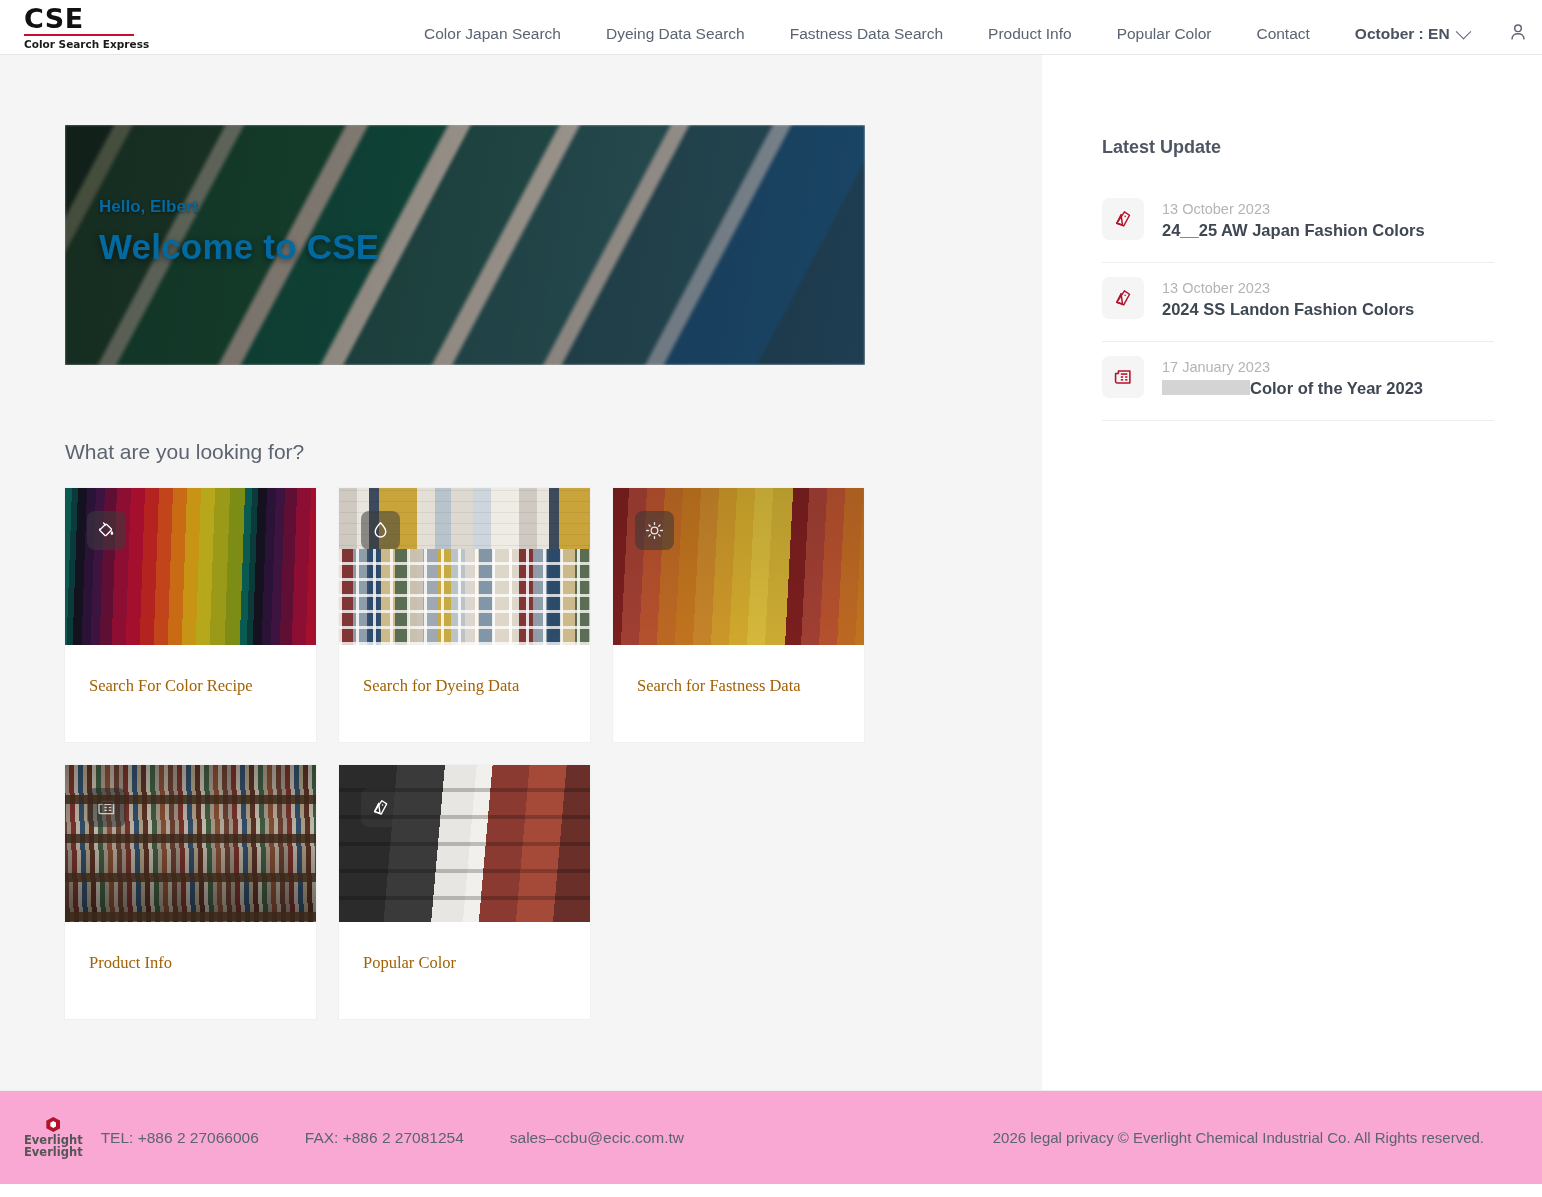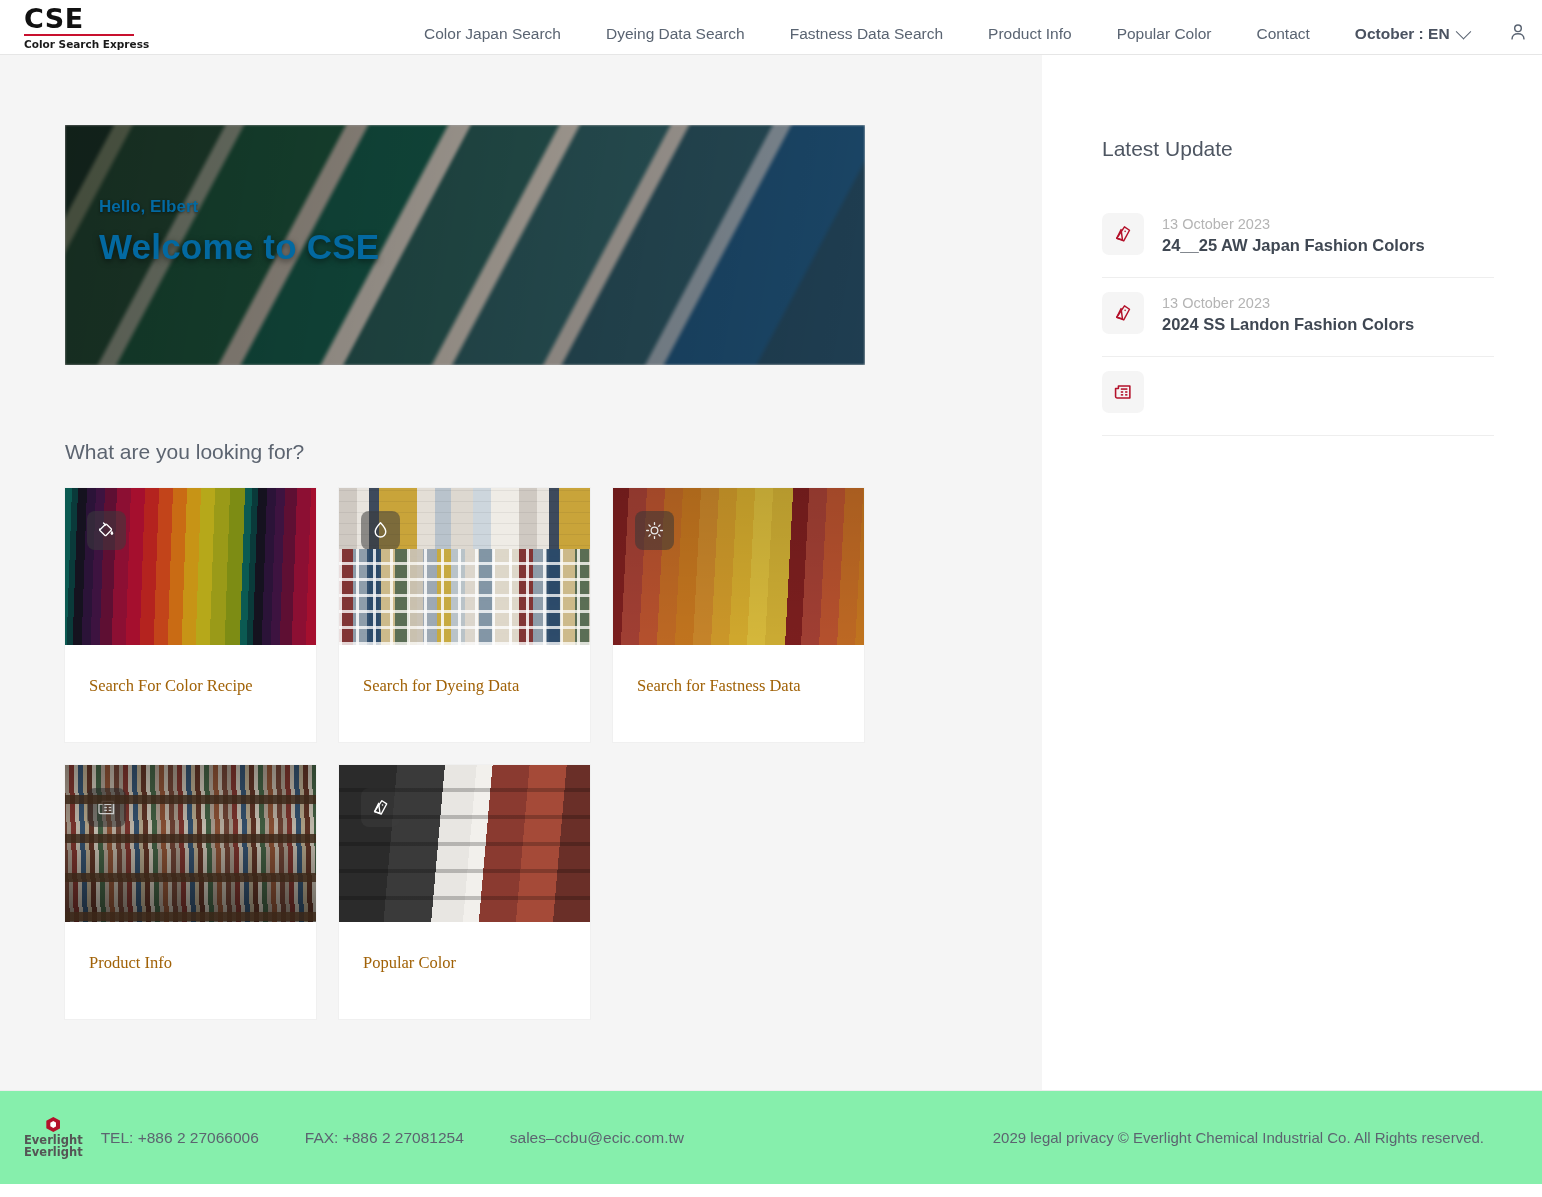--- a/index.html
+++ b/index.html
@@ -303,24 +303,24 @@
     filter: blur(0.5px);
   }
   .img-popular::after {
     content:"";
     position:absolute; inset:0;
     background: repeating-linear-gradient(180deg, transparent 0px, transparent 23px, rgba(0,0,0,.22) 23px, rgba(0,0,0,.22) 27px);
   }
 
   
   .side-title {
-    font-size: 21px;
+    font-size: 18px;
     color: #4e5662;
-    font-weight: normal;
-    margin-bottom: 38px;
+    font-weight: bold;
+    margin-bottom: 26px;
   }
   .upd-item {
     display: flex;
     align-items: center;
     gap: 18px;
     padding: 14px 0 22px 0;
     border-bottom: 1px solid #eeeeee;
     cursor: pointer;
   }
   .upd-icon {
@@ -349,21 +349,21 @@
     display: inline-block;
     width: 88px;
     height: 15px;
     background: #d4d4d4;
     vertical-align: -1px;
   }
 
   
   .footer {
     height: 94px;
-    background: #86efac;
+    background: #f9a8d4;
     border-top: 1px solid #ededed;
     display: flex;
     align-items: center;
     padding: 0 24px 0 24px;
     position: relative;
   }
   .ev-logo {
     display: flex;
     flex-direction: column;
     align-items: center;
@@ -569,31 +569,35 @@
       <div class="upd-icon">
         <svg viewBox="0 0 24 24" fill="none" stroke="#b4122b" stroke-width="1.7" stroke-linejoin="round">
           <path d="M7 5.5h12.5v13H5.4a1.5 1.5 0 0 1-1.5-1.5V8.2H7z"></path>
           <path d="M9.6 8.8h7.2"></path>
           <path d="M9.6 12h2.6"></path>
             <path d="M14.3 12h2.5"></path>
           <path d="M9.6 15.1h2.6"></path>
             <path d="M14.3 15.1h2.5"></path>
         </svg>
       </div>
+      <div class="upd-body">
+        <div class="upd-date">17 January 2023</div>
+        <div class="upd-title"><span class="redact"></span><span>Color of the Year 2023</span></div>
+      </div>
     </div>
   </div>
 </div>
 
 <div class="footer">
   <div class="ev-logo">
     <div class="ev-hex"></div>
     <div class="ev-name">Everlight</div>
     <div class="ev-name">Everlight</div>
   </div>
 
   <div class="foot-contact">
     <span>TEL: +886 2 27066006</span>
     <span>FAX: +886 2 27081254</span>
     <span>sales–ccbu@ecic.com.tw</span>
   </div>
 
-  <div class="foot-copy">2029 legal privacy © Everlight Chemical Industrial Co. All Rights reserved.</div>
+  <div class="foot-copy">2026 legal privacy © Everlight Chemical Industrial Co. All Rights reserved.</div>
 </div>
 
 </body></html>

